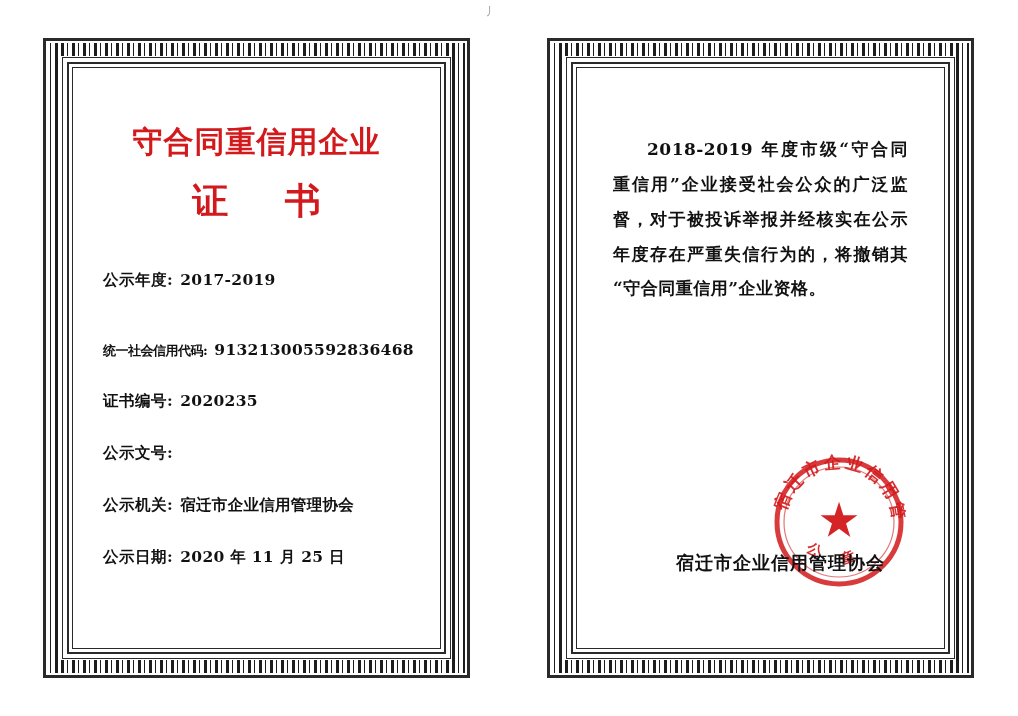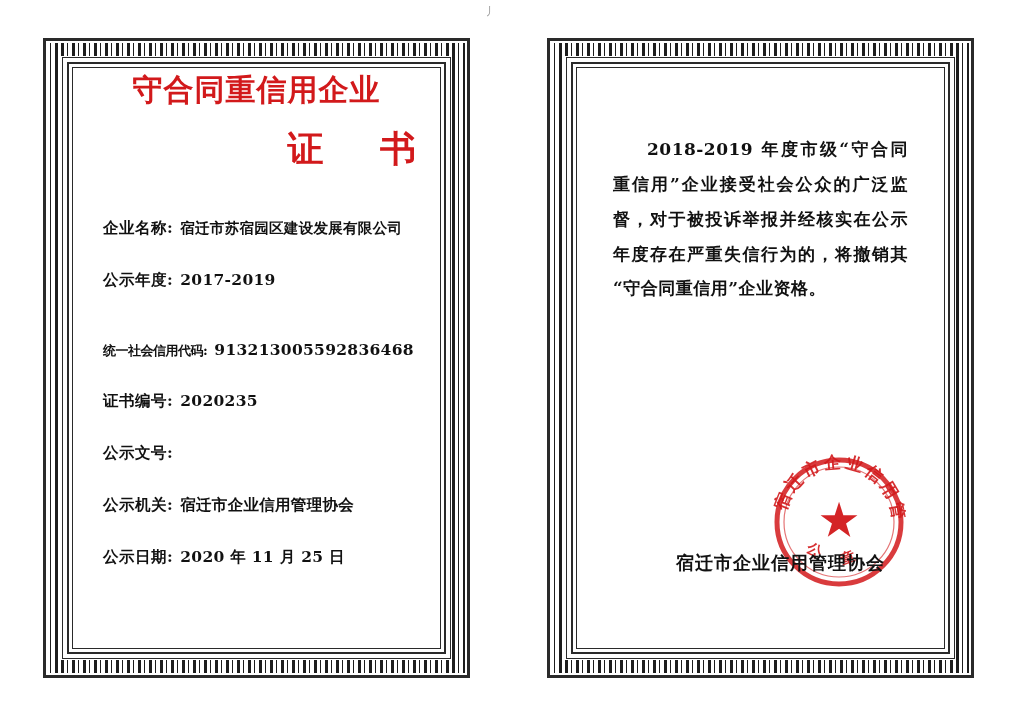--- a/index.html
+++ b/index.html
@@ -90,23 +90,24 @@
   }
 
   
   .title-line-1 {
     text-align: center;
     color: #d2191b;
     font-family: "DejaVu Sans", "Liberation Sans", sans-serif;
     font-weight: bold;
     font-size: 30px;
     letter-spacing: 1px;
+    margin-top: 52px;
   }
   .title-line-2 {
-    text-align: right;
+    text-align: center;
     color: #d2191b;
     font-family: "DejaVu Sans", "Liberation Sans", sans-serif;
     font-weight: bold;
     font-size: 36px;
     letter-spacing: 22px;
     margin-top: 14px;
     padding-left: 22px;
   }
 
   .fields {
@@ -209,24 +210,20 @@
     <div class="border-thin-1"></div>
     <div class="border-thin-2"></div>
     <div class="border-thin-3"></div>
 
     <div class="panel-inner">
       <div class="title-line-1">守合同重信用企业</div>
       <div class="title-line-2">证 书</div>
 
       <div class="fields">
 
-        <div class="field-row">
-          <span class="field-label">企业名称:</span>
-          <span class="field-value small">宿迁市苏宿园区建设发展有限公司</span>
-        </div>
 
         <div class="field-row">
           <span class="field-label">公示年度:</span>
           <span class="field-value">2017-2019</span>
         </div>
 
         <div class="field-row">
           <span class="field-label small">统一社会信用代码:</span>
           <span class="field-value">913213005592836468</span>
         </div>

